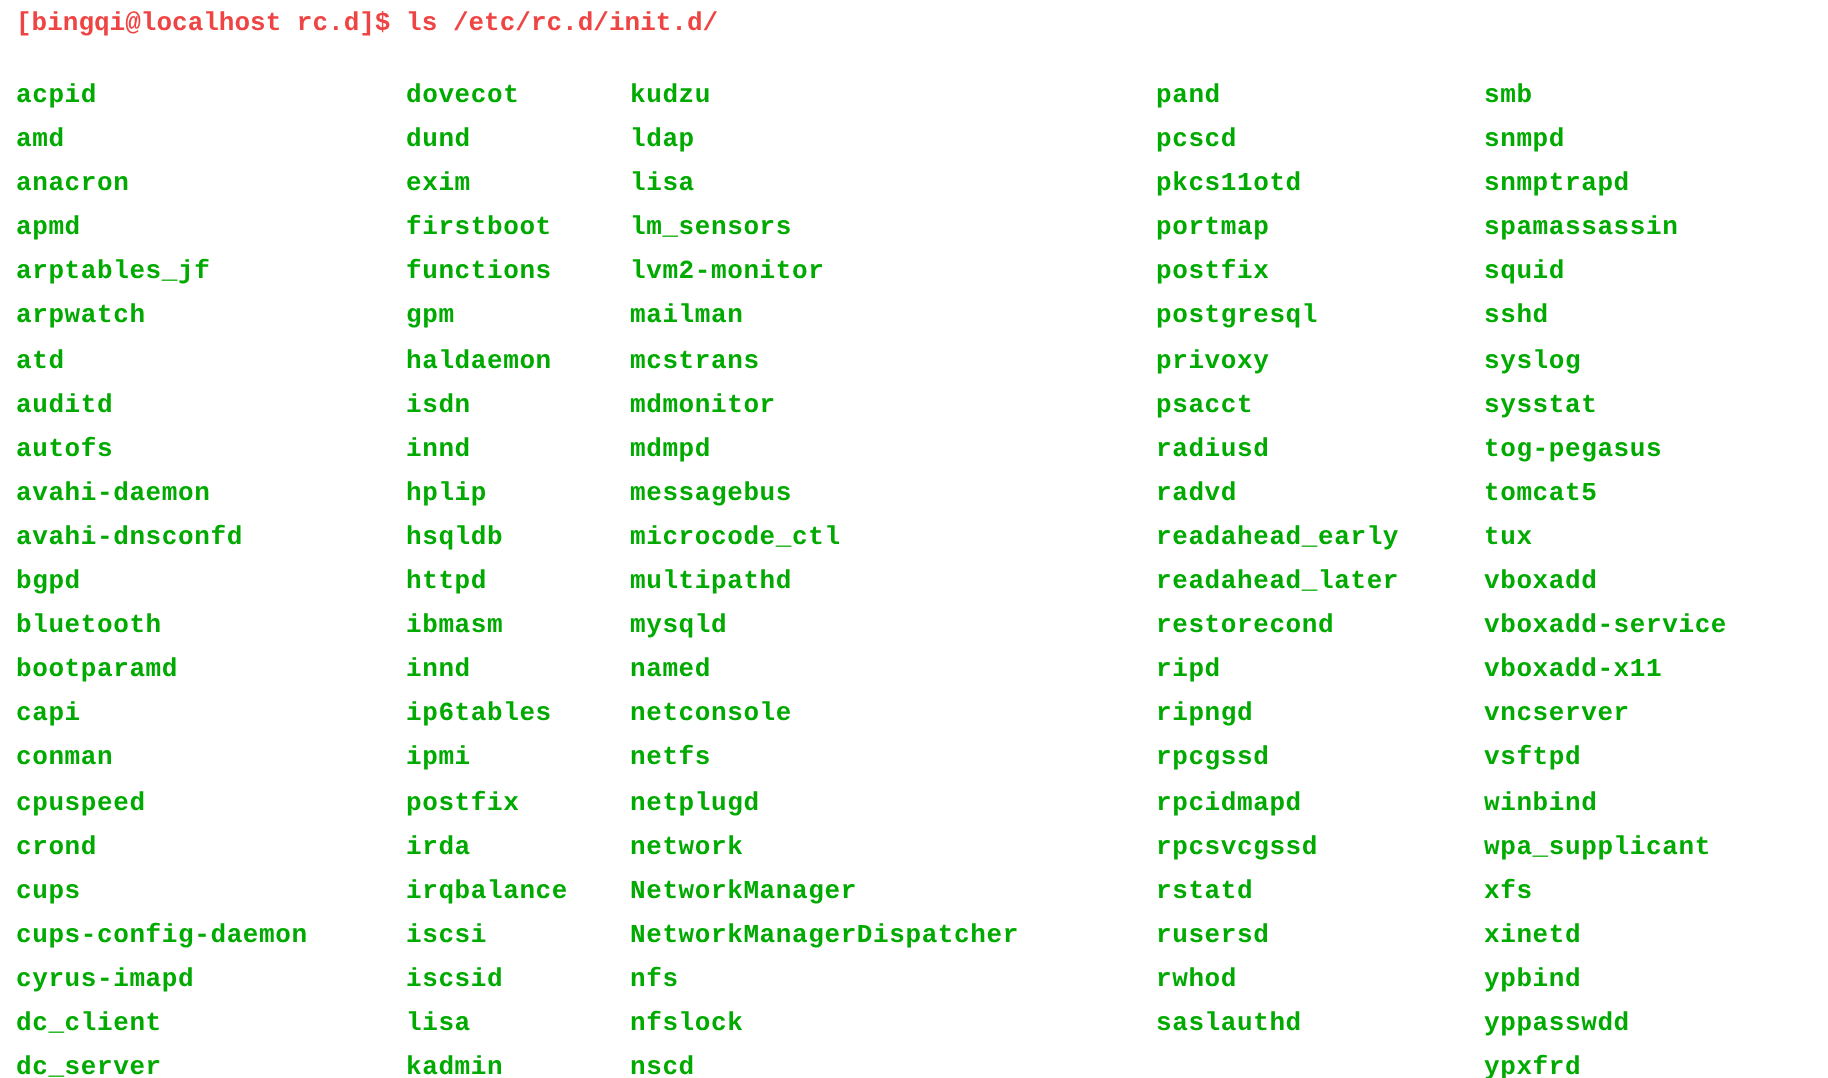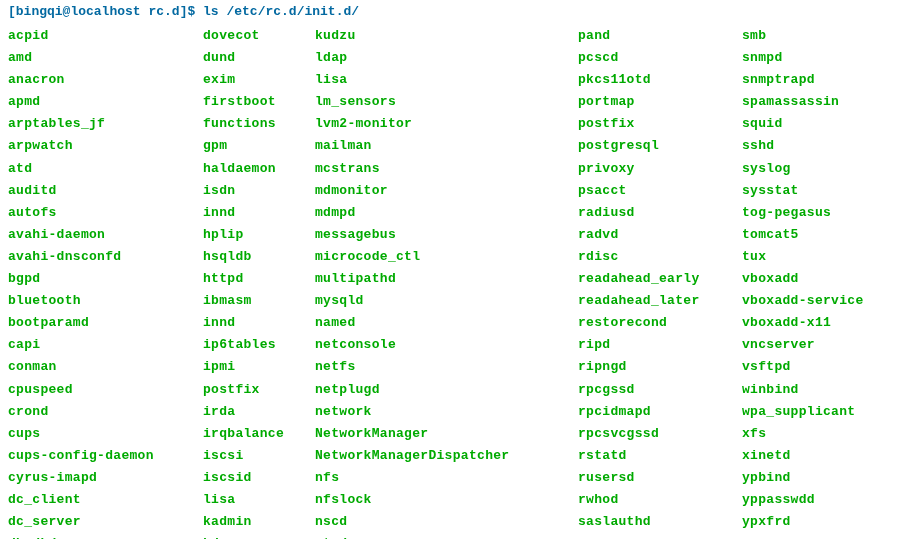--- a/index.html
+++ b/index.html
@@ -8,23 +8,23 @@
       box-sizing: border-box;
     }
     body {
       font-family: 'Courier New', Courier, monospace;
       font-size: 13px;
       background: #ffffff;
       padding: 4px 8px;
       white-space: nowrap;
     }
     .prompt-line {
-      color: #0369a1;
+      color: #ef4444;
       font-weight: bold;
-      margin-bottom: 6px;
+      margin-bottom: 18px;
     }
     .prompt-line .command {
       font-weight: bold;
     }
     .columns {
       display: flex;
       gap: 0;
     }
     .col {
       display: flex;
@@ -132,21 +132,20 @@
       <span class="entry">pand</span>
       <span class="entry">pcscd</span>
       <span class="entry">pkcs11otd</span>
       <span class="entry">portmap</span>
       <span class="entry">postfix</span>
       <span class="entry">postgresql</span>
       <span class="entry">privoxy</span>
       <span class="entry">psacct</span>
       <span class="entry">radiusd</span>
       <span class="entry">radvd</span>
-      <span class="entry">rdisc</span>
       <span class="entry">readahead_early</span>
       <span class="entry">readahead_later</span>
       <span class="entry">restorecond</span>
       <span class="entry">ripd</span>
       <span class="entry">ripngd</span>
       <span class="entry">rpcgssd</span>
       <span class="entry">rpcidmapd</span>
       <span class="entry">rpcsvcgssd</span>
       <span class="entry">rstatd</span>
       <span class="entry">rusersd</span>

